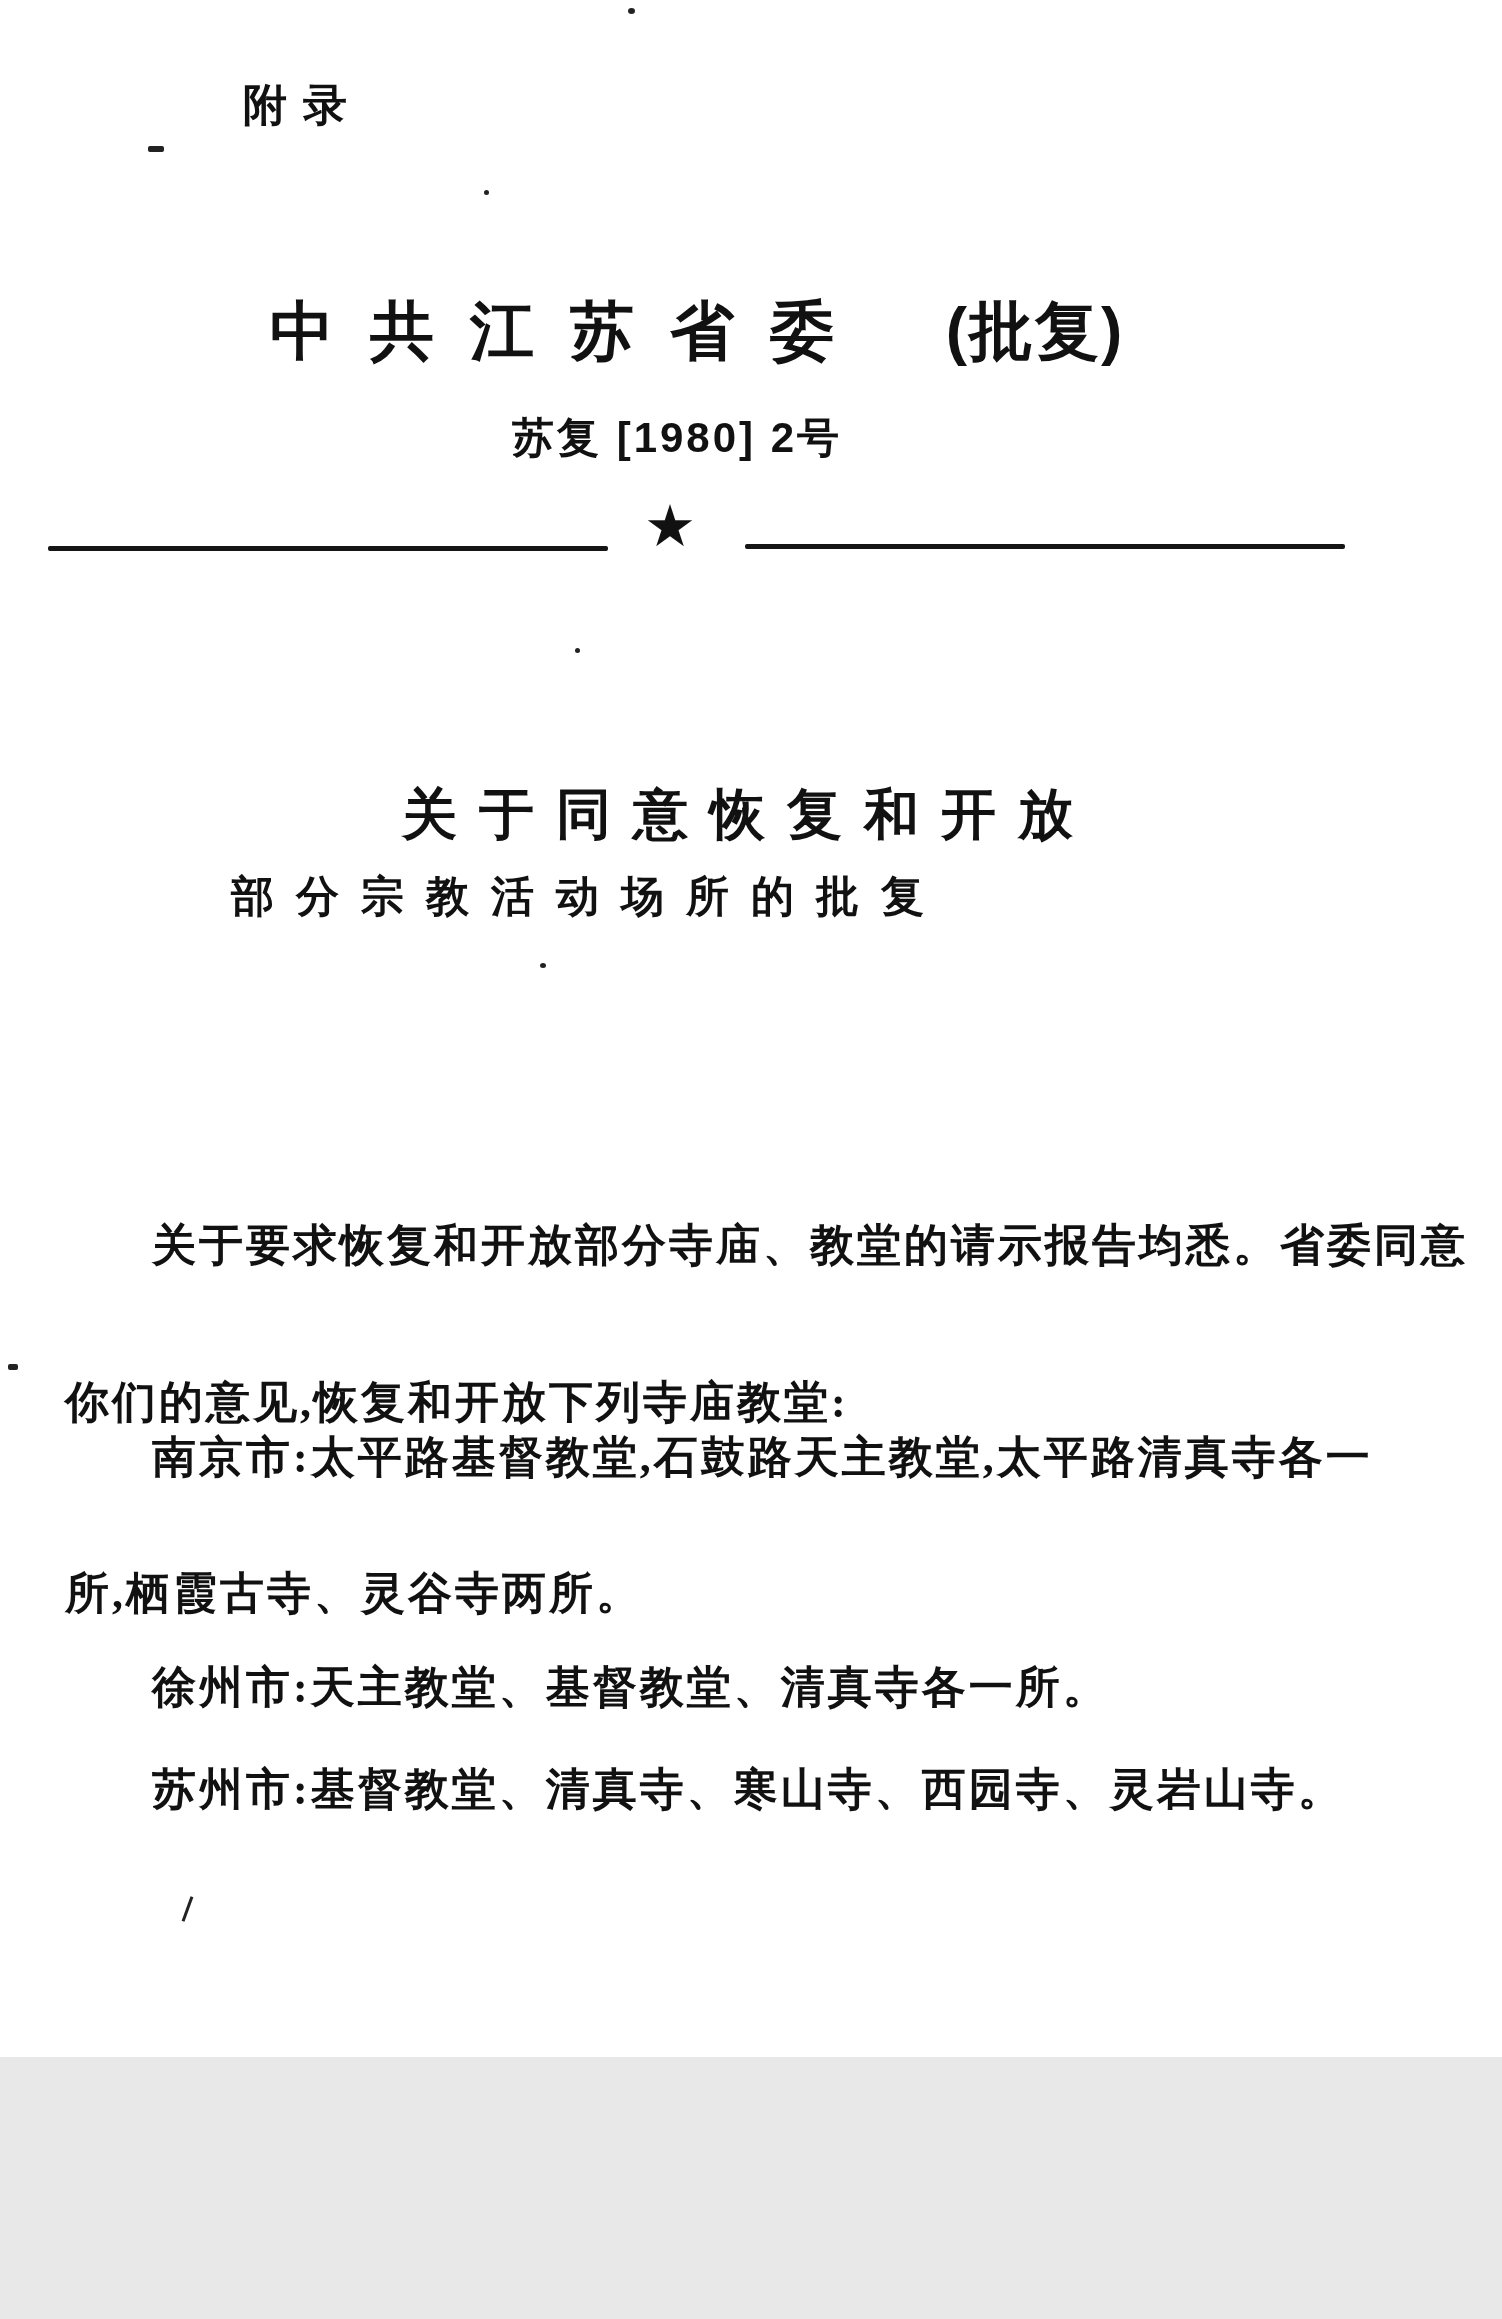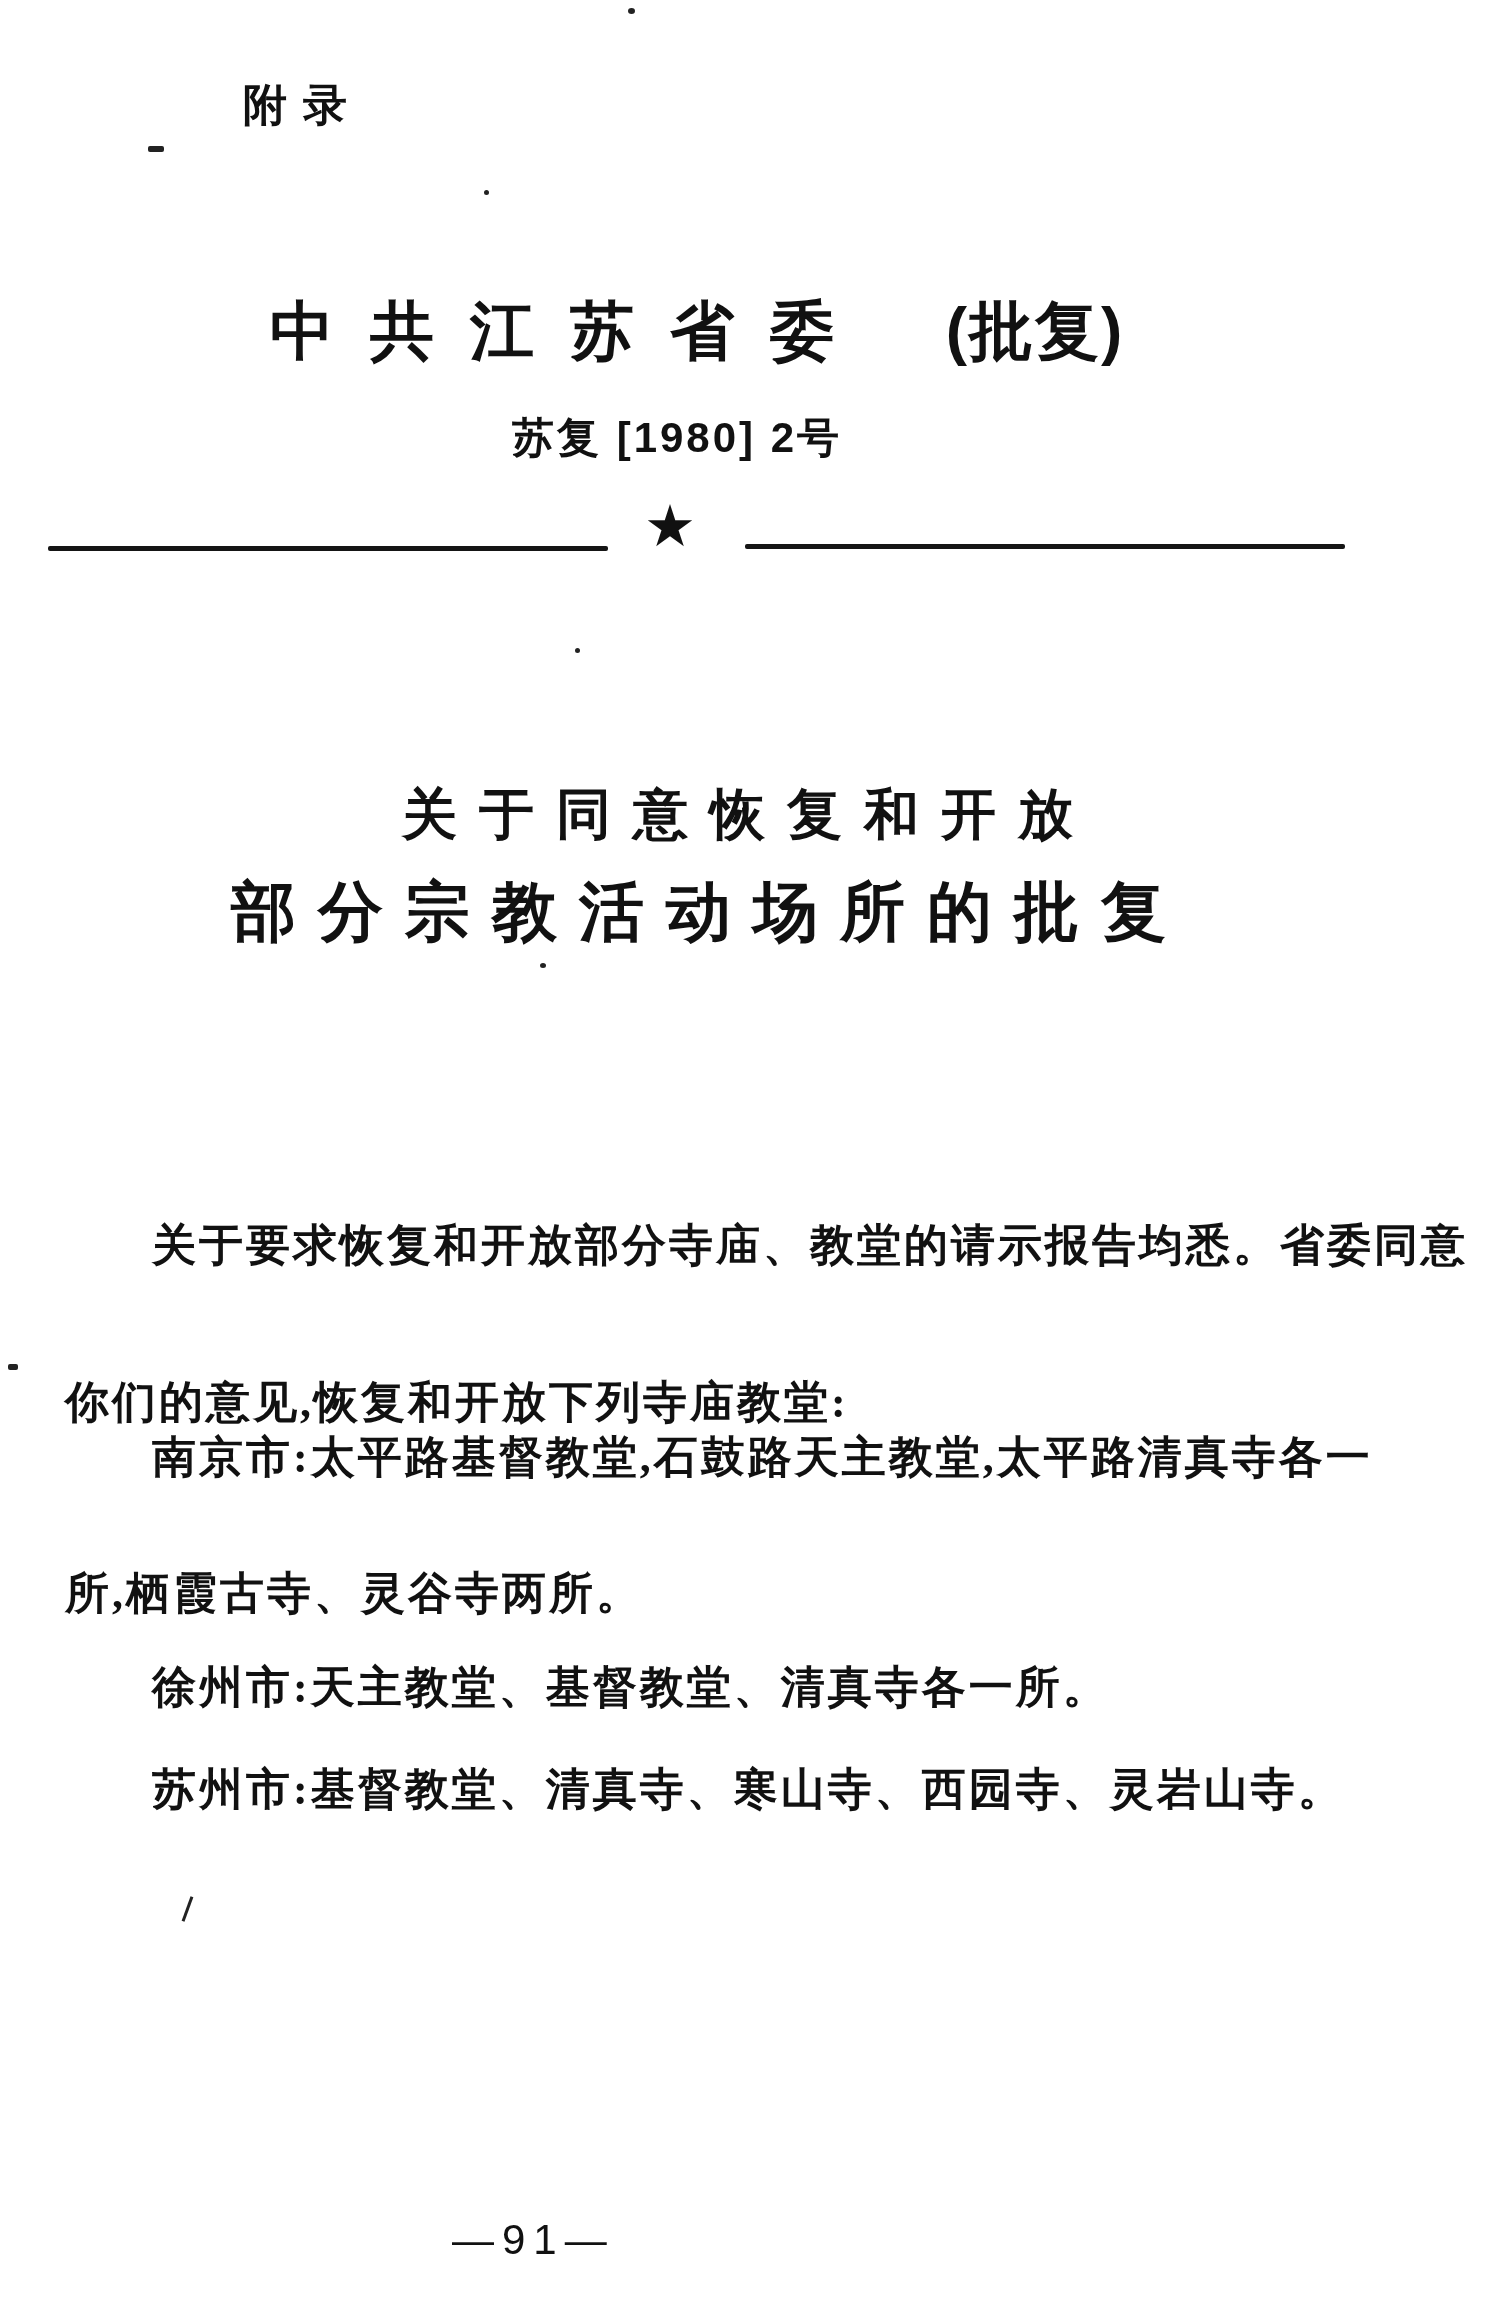--- a/index.html
+++ b/index.html
@@ -3,21 +3,21 @@
 <meta charset="utf-8">
 <style>
   html, body {
     margin: 0;
     padding: 0;
     background: #e8e8e8;
   }
   .page {
     position: relative;
     width: 1502px;
-    height: 2319px;
+    height: 2057px;
     margin: 0 auto;
     background: #ffffff;
     color: #111111;
     overflow: hidden;
     font-family: "Liberation Serif", "DejaVu Serif", serif;
   }
   .abs { position: absolute; white-space: nowrap; }
 
   .appendix {
     left: 243px; top: 76px;
@@ -50,21 +50,21 @@
   }
 
   .title-line1 {
     left: 402px; top: 778px;
     font-family: "Liberation Sans", "DejaVu Sans", sans-serif;
     font-size: 55px; font-weight: 700; letter-spacing: 22px;
   }
   .title-line2 {
     left: 231px; top: 868px;
     font-family: "Liberation Sans", "DejaVu Sans", sans-serif;
-    font-size: 65px; font-weight: 700; letter-spacing: 22px;
+    font-size: 43px; font-weight: 700; letter-spacing: 22px;
   }
 
   .body-text {
     font-size: 44px; letter-spacing: 3px; font-weight: 600;
     font-family: "Liberation Serif", "DejaVu Serif", serif;
   }
   .bl-0 { left: 65px;  top: 1180px; }
   .bl-1 { left: 152px; top: 1216px; }
   .bl-2 { left: 65px;  top: 1373px; }
   .bl-3 { left: 152px; top: 1428px; }

